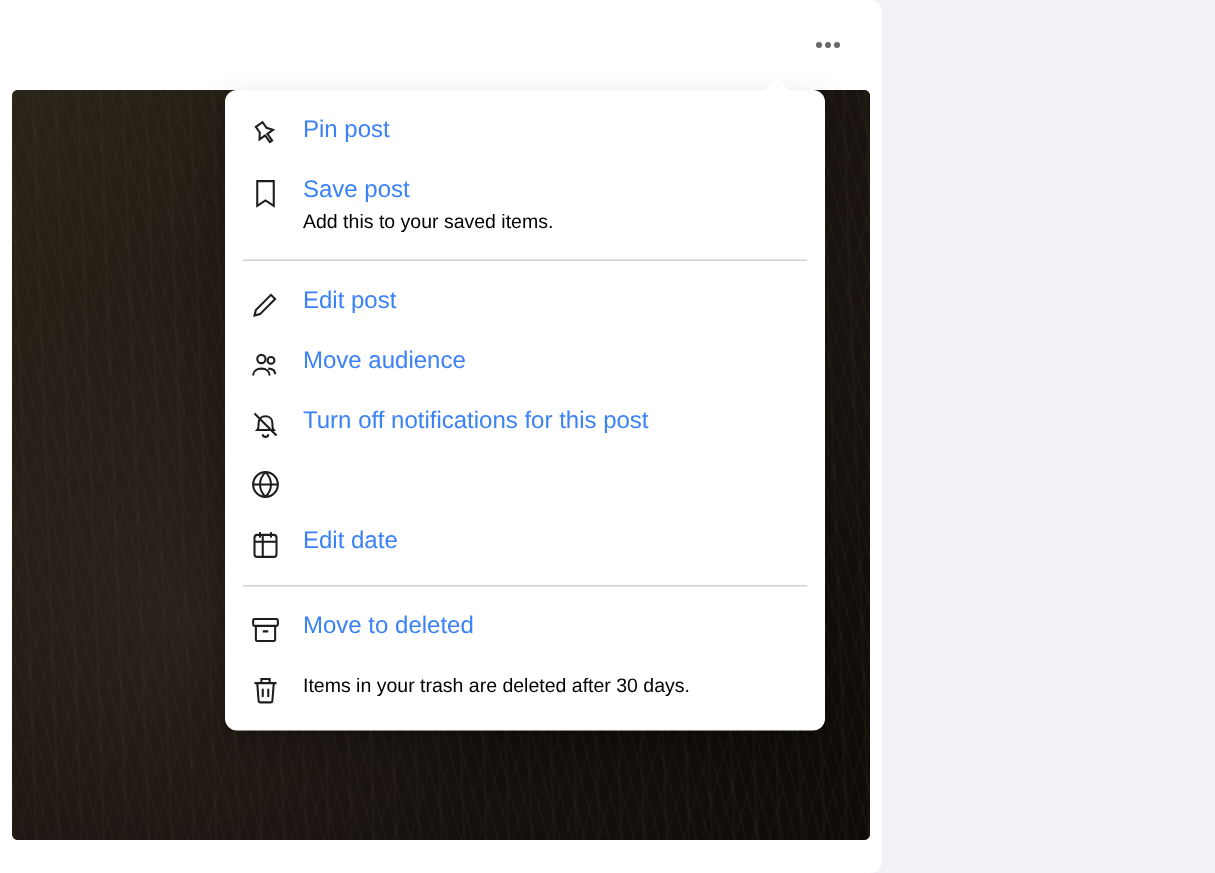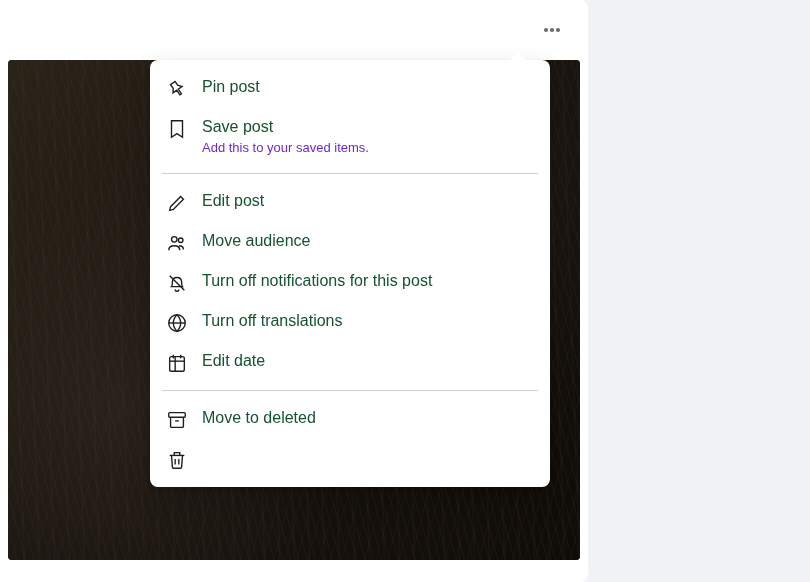--- a/index.html
+++ b/index.html
@@ -115,26 +115,26 @@
       stroke: #1c1e21;
       stroke-width: 1.5;
       fill: none;
     }
     .menu-text {
       display: flex;
       flex-direction: column;
     }
     .menu-label {
       font-size: 16px;
-      color: #14532d;
+      color: #3b82f6;
       line-height: 1.4;
     }
     .menu-sub {
       font-size: 13px;
-      color: #6d28d9;
+      color: #000000;
       line-height: 1.3;
       margin-top: 2px;
     }
     .divider {
       height: 1px;
       background: #ced0d4;
       margin: 8px 4px;
     }
     .highlight-box {
       position: absolute;
@@ -225,23 +225,20 @@
   </div>
 
   <div class="menu-item">
     <span class="menu-icon">
       <svg viewBox="0 0 24 24">
           <circle cx="12" cy="12" r="9"></circle>
           <path d="M3 12h18"></path>
           <path d="M12 3c2.5 2.5 4 5.5 4 9s-1.5 6.5-4 9c-2.5-2.5-4-5.5-4-9s1.5-6.5 4-9z"></path>
         </svg>
     </span>
-    <div class="menu-text">
-      <span class="menu-label">Turn off translations</span>
-    </div>
   </div>
 
   <div class="menu-item">
     <span class="menu-icon">
       <svg viewBox="0 0 24 24">
           <rect x="4" y="5" width="16" height="16" rx="2"></rect>
           <line x1="4" y1="10" x2="20" y2="10"></line>
           <line x1="10" y1="5" x2="10" y2="21"></line>
           <line x1="8" y1="3" x2="8" y2="7"></line>
           <line x1="16" y1="3" x2="16" y2="7"></line>
@@ -271,18 +268,19 @@
     <span class="menu-icon">
       <svg viewBox="0 0 24 24">
           <path d="M4 7h16"></path>
           <path d="M6 7l1 13a1 1 0 001 1h8a1 1 0 001-1l1-13"></path>
           <path d="M9 7V4h6v3"></path>
           <line x1="10" y1="11" x2="10" y2="17"></line>
           <line x1="14" y1="11" x2="14" y2="17"></line>
         </svg>
     </span>
     <div class="menu-text">
+      <span class="menu-sub">Items in your trash are deleted after 30 days.</span>
     </div>
   </div>
 
 </div>
 
 <div class="highlight-box" style="top:243px;left:154px;width:200px;height:40px;"></div>
 
 </body></html>

